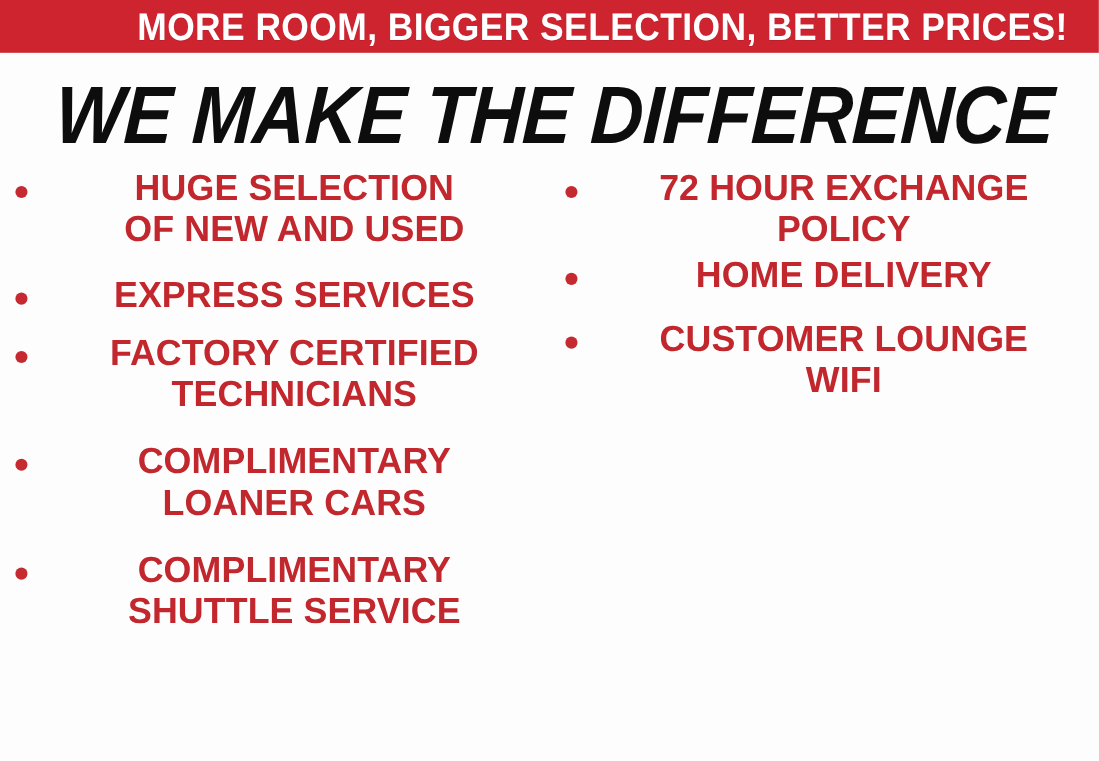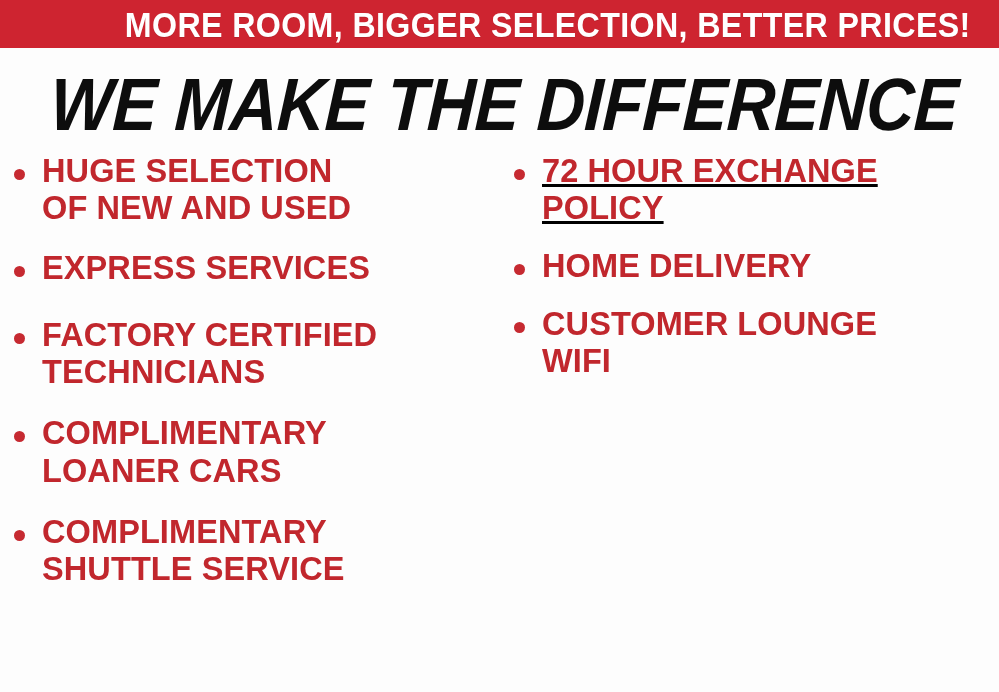--- a/index.html
+++ b/index.html
@@ -74,20 +74,21 @@
     position: absolute;
     left: 0;
     top: 152px;
     width: 999px;
     height: 540px;
   }
 
   .col {
     position: absolute;
     top: 0;
+    text-align: center;
   }
 
   .col-left {
     left: 14px;
     width: 486px;
   }
 
   .col-right {
     left: 514px;
     width: 485px;
@@ -125,25 +126,25 @@
     white-space: nowrap;
     transform-origin: left center;
   }
 
   
   .col-left .bullet-line  { transform: scaleX(0.985); }
   .col-right .bullet-line { transform: scaleX(0.985); }
 
   
   .col-left  .bullet-item:nth-child(1) { margin-bottom: 22px; }
-  .col-left  .bullet-item:nth-child(2) { margin-bottom: 30px; }
+  .col-left  .bullet-item:nth-child(2) { margin-bottom: 16px; }
   .col-left  .bullet-item:nth-child(3) { margin-bottom: 24px; }
   .col-left  .bullet-item:nth-child(4) { margin-bottom: 24px; }
 
-  .col-right .bullet-item:nth-child(1) { margin-bottom: 20px; text-decoration: underline; }
+  .col-right .bullet-item:nth-child(1) { margin-bottom: 4px; }
   .col-right .bullet-item:nth-child(2) { margin-bottom: 21px; }
   .col-right .bullet-item:nth-child(3) { margin-bottom: 20px; }
   .col-right .bullet-item:nth-child(4) { margin-bottom: 21px; }
   .col-right .bullet-item:nth-child(5) { margin-bottom: 20px; }
 </style>
 </head>
 <body>
 
 <div class="banner">
 

